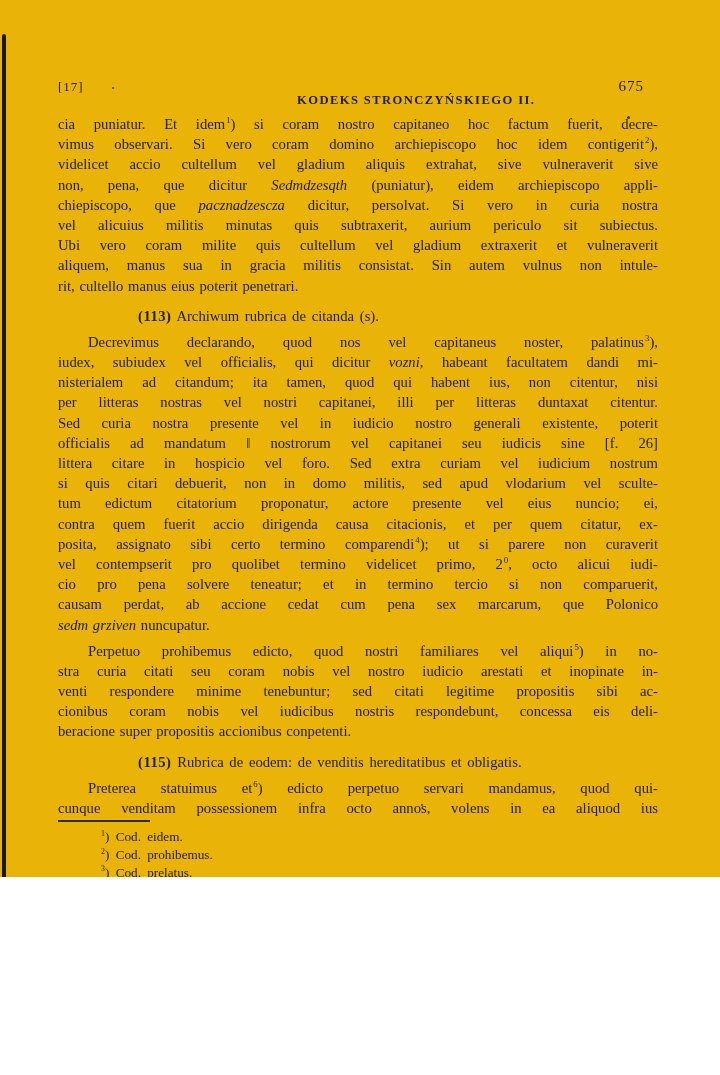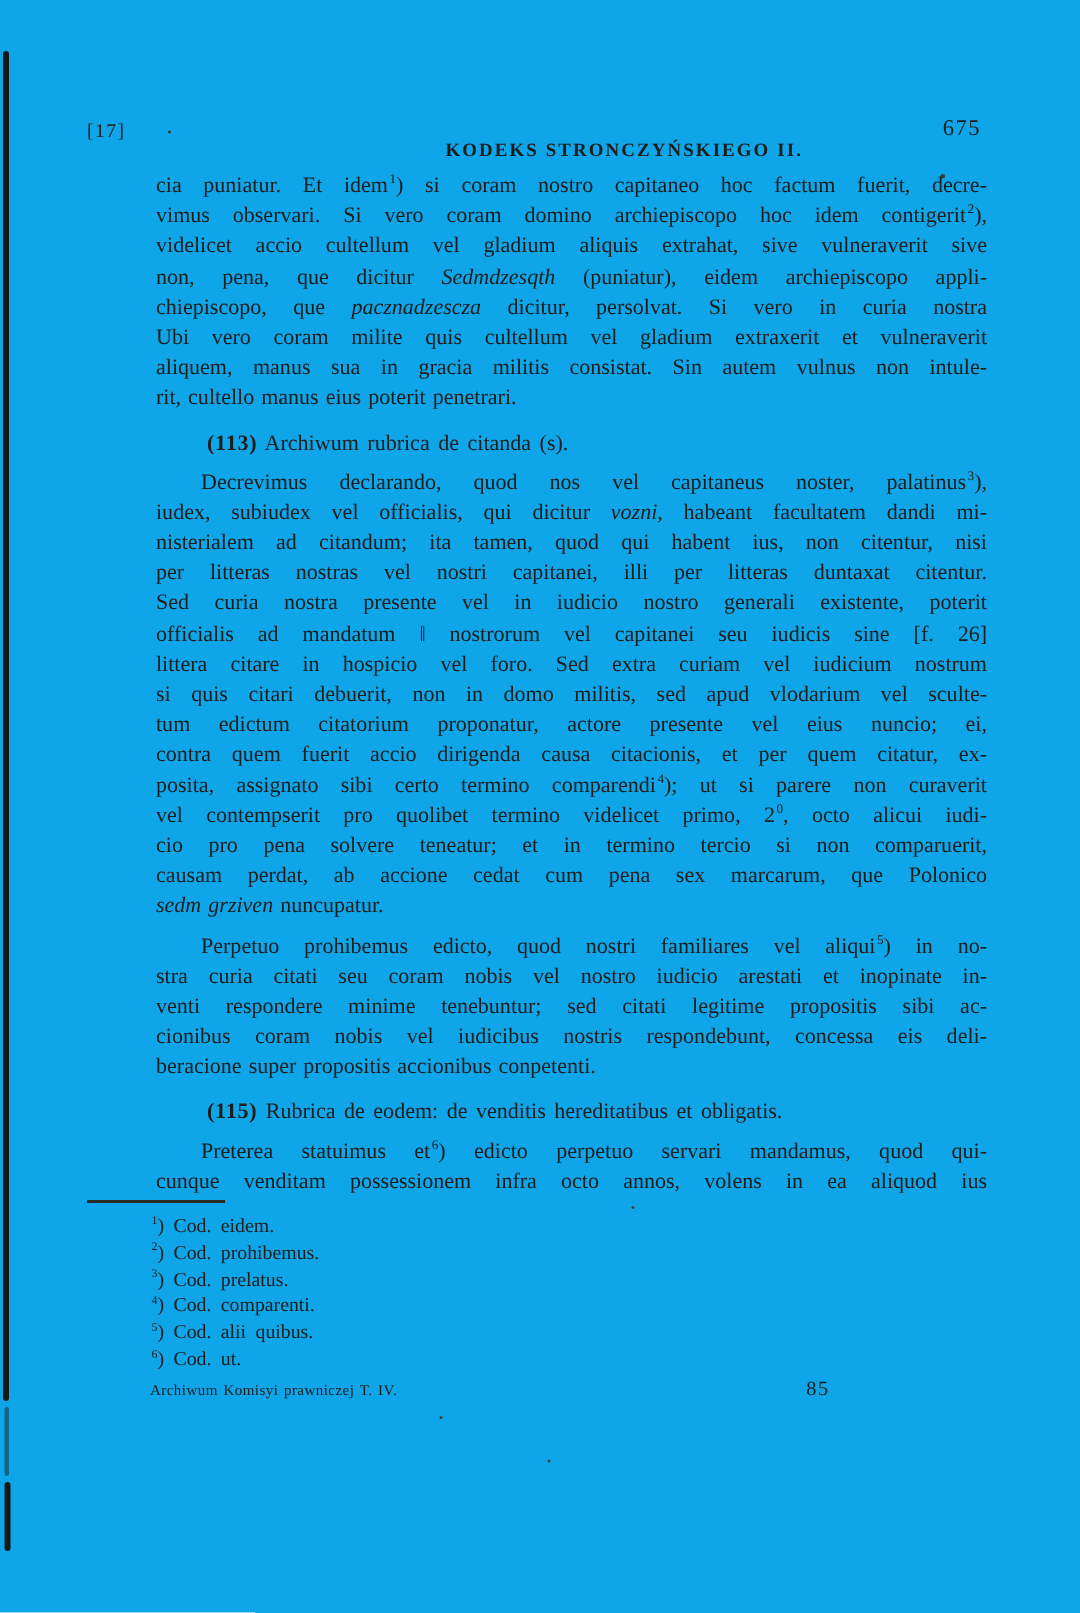--- a/index.html
+++ b/index.html
@@ -1,31 +1,31 @@
 <!DOCTYPE html>
 <html><head>
 <meta charset="utf-8">
 <style>
   html, body { margin:0; padding:0; background:#ffffff; }
   .page {
-    position:relative; width:720px; height:1075px;
-    background:#0ea5e9; overflow:hidden;
+    position:relative; width:720px; height:877px;
+    background:#eab308; overflow:hidden;
     font-family:"Liberation Serif","DejaVu Serif",serif;
     color:#1d1d1b;
   }
   .content { position:absolute; left:58px; top:78px; width:600px; }
 
   
   .header-row { position:relative; height:20px; font-size:13px; }
   .sheet { position:absolute; left:0; top:1px; letter-spacing:1px; color:#222; }
   .running-title { position:absolute; left:239px; top:15px; font-weight:bold; font-size:12.6px; letter-spacing:1.4px; white-space:nowrap; }
-  .pageno { position:absolute; right:4px; top:0; font-size:15px; letter-spacing:1px; }
+  .pageno { position:absolute; right:14px; top:0; font-size:15px; letter-spacing:1px; }
 
   
-  .para { margin-top:6px;margin-left:46px; }
+  .para { margin-top:6px; }
   #text-body > .para:first-child { margin-top:16px; }
   .line {
     font-size:14.7px; line-height:20.2px; height:20.2px; overflow:hidden;
     text-align:justify; text-align-last:justify; word-spacing:1px;
   }
   .line.last { text-align-last:left; }
   .line.indent { padding-left:30px; }
   .heading {
     margin-top:10px; padding-left:80px; height:20.2px;
     font-size:14.7px; line-height:20.2px; white-space:nowrap; word-spacing:2px;
@@ -74,20 +74,21 @@
       <span class="pageno">675</span>
     </div>
 
     <div id="text-body">
         <div class="para">
           <div class="line"><span>cia puniatur. Et idem</span><sup>1</sup><span>) si coram nostro capitaneo hoc factum fuerit, decre-</span></div>
           <div class="line"><span>vimus observari. Si vero coram domino archiepiscopo hoc idem contigerit</span><sup>2</sup><span>),</span></div>
           <div class="line"><span>videlicet accio cultellum vel gladium aliquis extrahat, sive vulneraverit sive</span></div>
           <div class="line"><span>non, pena, que dicitur </span><i>Sedmdzesqth</i><span> (puniatur), eidem archiepiscopo appli-</span></div>
           <div class="line"><span>chiepiscopo, que </span><i>pacznadzescza</i><span> dicitur, persolvat. Si vero in curia nostra</span></div>
+          <div class="line"><span>vel alicuius militis minutas quis subtraxerit, aurium periculo sit subiectus.</span></div>
           <div class="line"><span>Ubi vero coram milite quis cultellum vel gladium extraxerit et vulneraverit</span></div>
           <div class="line"><span>aliquem, manus sua in gracia militis consistat. Sin autem vulnus non intule-</span></div>
           <div class="line last"><span>rit, cultello manus eius poterit penetrari.</span></div>
         </div>
         <div class="heading"><b>(113)</b><span> Archiwum rubrica de citanda (s).</span></div>
         <div class="para">
           <div class="line indent"><span>Decrevimus declarando, quod nos vel capitaneus noster, palatinus</span><sup>3</sup><span>),</span></div>
           <div class="line"><span>iudex, subiudex vel officialis, qui dicitur </span><i>vozni,</i><span> habeant facultatem dandi mi-</span></div>
           <div class="line"><span>nisterialem ad citandum; ita tamen, quod qui habent ius, non citentur, nisi</span></div>
           <div class="line"><span>per litteras nostras vel nostri capitanei, illi per litteras duntaxat citentur.</span></div>

